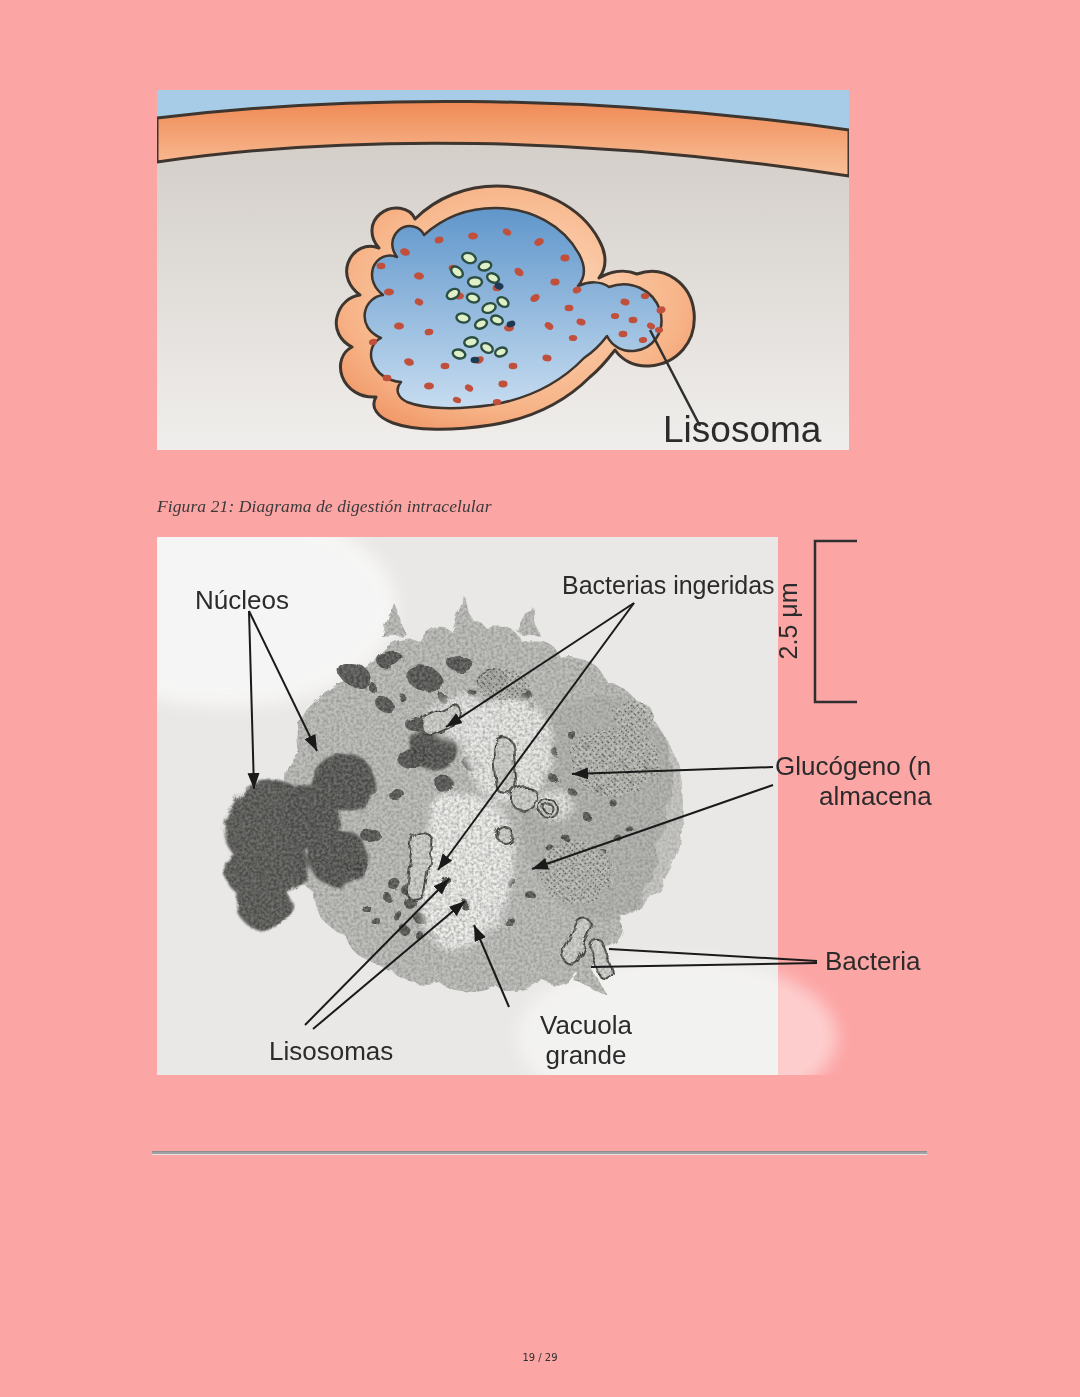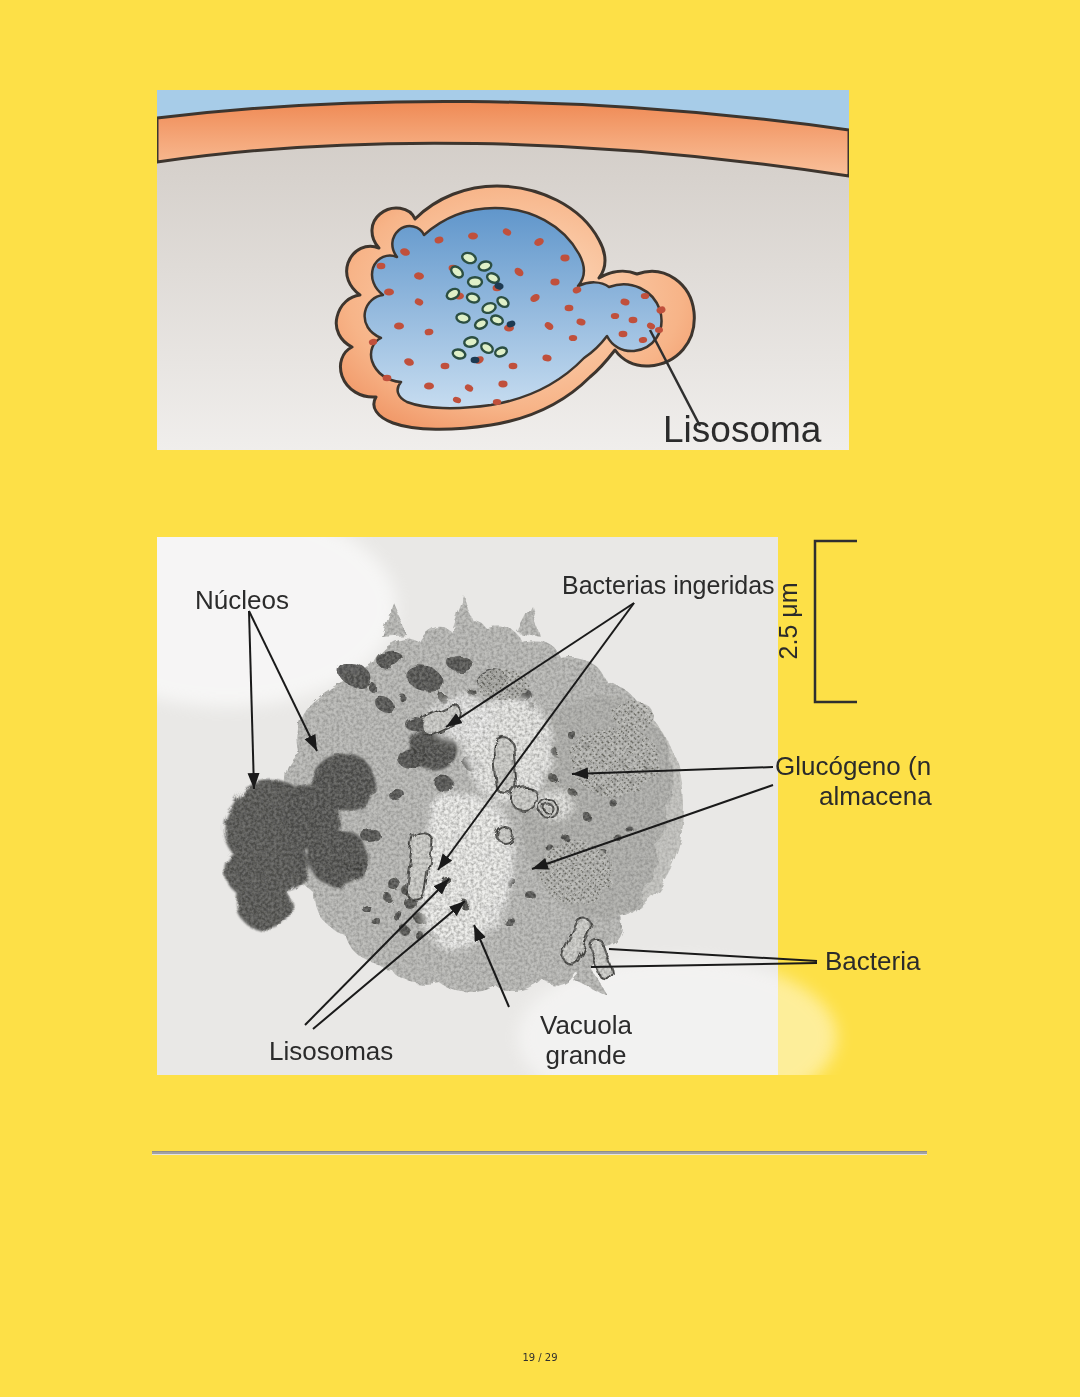--- a/index.html
+++ b/index.html
@@ -1,20 +1,20 @@
 <!DOCTYPE html>
 <html><head>
 <meta charset="utf-8">
 <style>
   html,body{margin:0;padding:0;}
   body{
     width:1080px;height:1397px;background:#ffffff;position:relative;
     font-family:"Liberation Sans",sans-serif;overflow:hidden;
   }
-  .page{position:absolute;inset:0;background:#fde047;}
+  .page{position:absolute;inset:0;background:#fca5a5;}
   .fig{position:absolute;}
   #fig21{left:157px;top:90px;width:692px;height:360px;}
   #fig22{left:157px;top:537px;width:775px;height:538px;}
   .caption{
     position:absolute;left:157px;
     font-family:"Liberation Serif",serif;font-style:italic;
     font-size:17.5px;color:#3a3a3a;letter-spacing:.1px;
   }
   #caption21{top:496px;}
   #caption22{top:1113px;}
@@ -149,20 +149,21 @@
     <g fill="#1d3a52">
       <ellipse cx="342" cy="196" rx="4.6" ry="3.4" transform="rotate(20 342 196)"></ellipse>
       <ellipse cx="354" cy="234" rx="4.4" ry="3.2" transform="rotate(-15 354 234)"></ellipse>
       <ellipse cx="318" cy="270" rx="4.4" ry="3.2"></ellipse>
     </g>
 
     <line x1="493" y1="240" x2="543" y2="336" stroke="#2f2f2f" stroke-width="2.5"></line>
     <text x="506" y="352" font-size="37">Lisosoma</text>
   </svg>
 
+  <div id="caption21" class="caption">Figura 21: Diagrama de digestión intracelular</div>
 
   <svg id="fig22" class="fig" viewBox="0 0 775 538">
     <defs>
       <filter id="grain" x="-4%" y="-4%" width="108%" height="108%">
         <feTurbulence type="fractalNoise" baseFrequency="0.05" numOctaves="3" seed="11" result="w"></feTurbulence>
         <feDisplacementMap in="SourceGraphic" in2="w" scale="10" result="d"></feDisplacementMap>
         <feTurbulence type="fractalNoise" baseFrequency="0.35" numOctaves="2" seed="5" result="s"></feTurbulence>
         <feColorMatrix in="s" type="matrix" values="0 0 0 0 0.22  0 0 0 0 0.22  0 0 0 0 0.21  0 0 1.4 0 -0.45" result="spk"></feColorMatrix>
         <feComposite in="spk" in2="d" operator="in" result="spkin"></feComposite>
         <feMerge>

